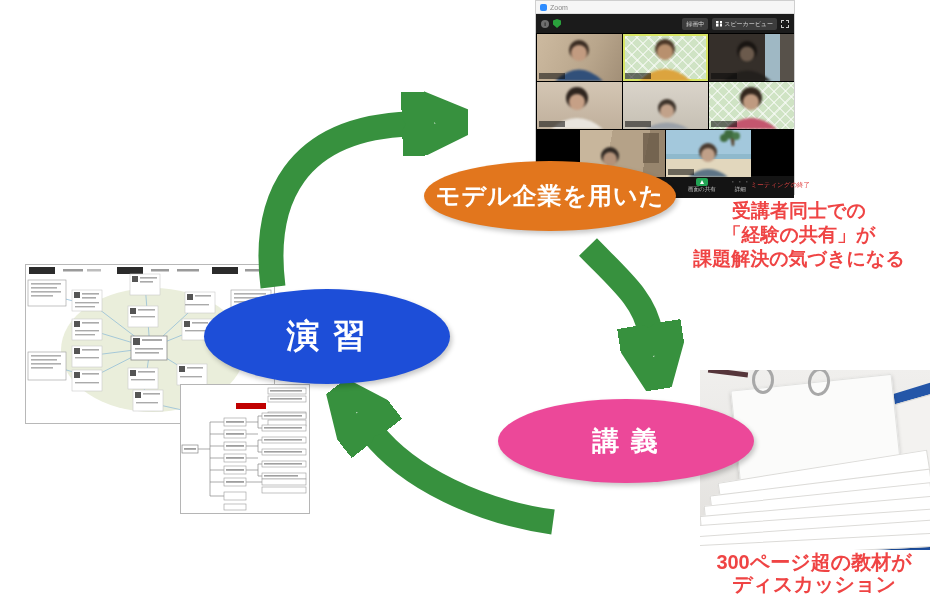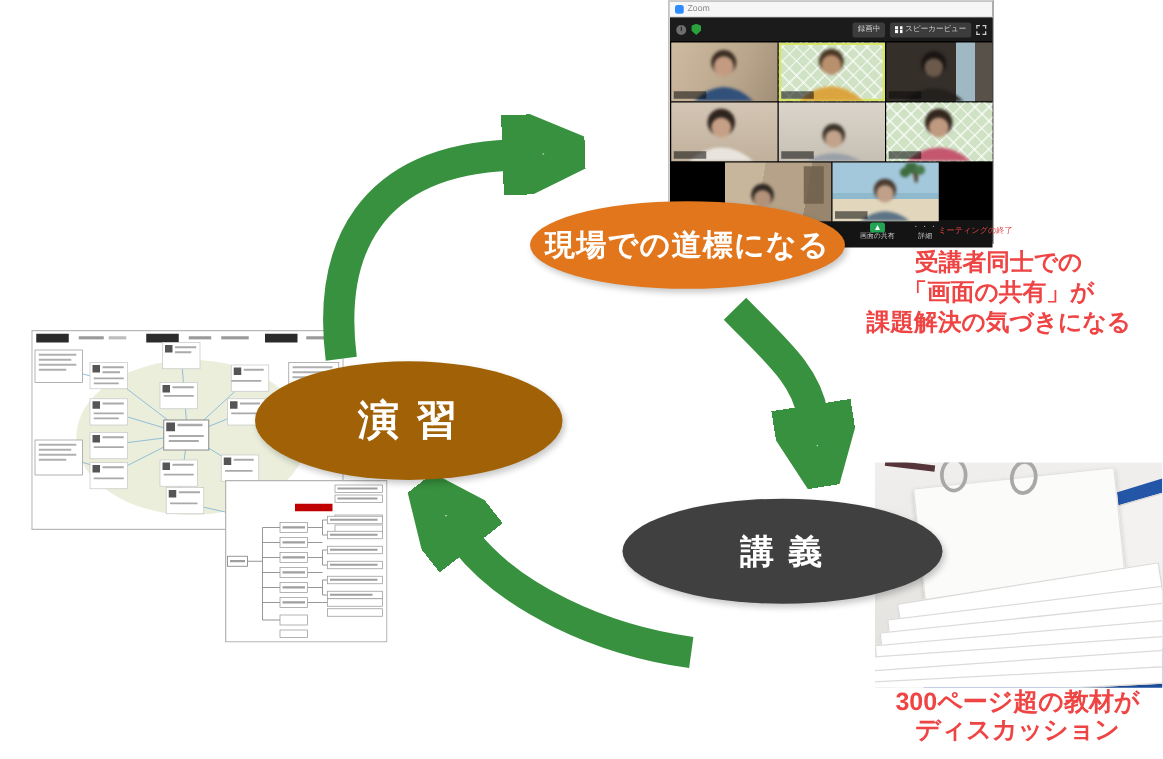--- a/index.html
+++ b/index.html
@@ -3,22 +3,22 @@
 <meta charset="utf-8">
 <style>
   html,body{margin:0;padding:0;background:#fff;}
   #stage{position:relative;width:930px;height:607px;background:#fff;overflow:hidden;
          font-family:"Liberation Sans",sans-serif;}
 
   
   .node{position:absolute;border-radius:50%;display:flex;align-items:center;justify-content:center;
         color:#fff;font-weight:bold;z-index:40;box-shadow:2px 3px 5px rgba(0,0,0,.22);}
   #node-discussion{left:424px;top:161px;width:252px;height:70px;background:#e2761d;font-size:24px;letter-spacing:1px;}
-  #node-exercise{left:204px;top:289px;width:246px;height:95px;background:#a16207;font-size:33px;letter-spacing:2px;}
-  #node-lecture{left:498px;top:399px;width:256px;height:84px;background:#404040;font-size:27px;letter-spacing:2px;}
+  #node-exercise{left:204px;top:289px;width:246px;height:95px;background:#1d4ed8;font-size:33px;letter-spacing:2px;}
+  #node-lecture{left:498px;top:399px;width:256px;height:84px;background:#ec4899;font-size:27px;letter-spacing:2px;}
 
   
   #cycle-arrows{position:absolute;left:0;top:0;width:930px;height:607px;z-index:30;pointer-events:none;}
   #cycle-arrows path{fill:none;stroke:#37913e;stroke-width:25px;}
 
   
   .caption{position:absolute;font-weight:bold;color:#ef4444;text-align:center;z-index:50;}
   .caption span{display:block;}
   #caption-discussion{left:668px;top:199px;width:262px;font-size:19px;line-height:24px;}
   #caption-exercise{left:2px;top:434px;width:182px;font-size:19px;line-height:30px;}
@@ -410,32 +410,32 @@
       <marker id="ah" markerUnits="userSpaceOnUse" markerWidth="66" markerHeight="64" refX="8" refY="32" orient="auto">
         <path d="M2,4 L64,32 L2,60 L18,32 Z" fill="#37913e"></path>
       </marker>
     </defs>
     <path d="M273,287 C262,200 295,128 410,124" marker-end="url(#ah)"></path>
     <path d="M588,247 C620,280 645,300 650,332" marker-end="url(#ah)"></path>
     <path d="M553,522 C480,512 408,478 372,432" marker-end="url(#ah)"></path>
   </svg>
 
   <div class="node" id="node-discussion">
-    <span>現場での道標になる</span>
+    <span>モデル企業を用いた</span>
   </div>
   <div class="node" id="node-exercise">
     <span>演 習</span>
   </div>
   <div class="node" id="node-lecture">
     <span>講 義</span>
   </div>
 
   <div class="caption" id="caption-discussion">
     <span>受講者同士での</span>
-    <span>「画面の共有」が</span>
+    <span>「経験の共有」が</span>
     <span>課題解決の気づきになる</span>
   </div>
   <div class="caption" id="caption-lecture">
     <span>300ページ超の教材が</span>
     <span>ディスカッション</span>
   </div>
 
 </div>
 
 </body></html>

